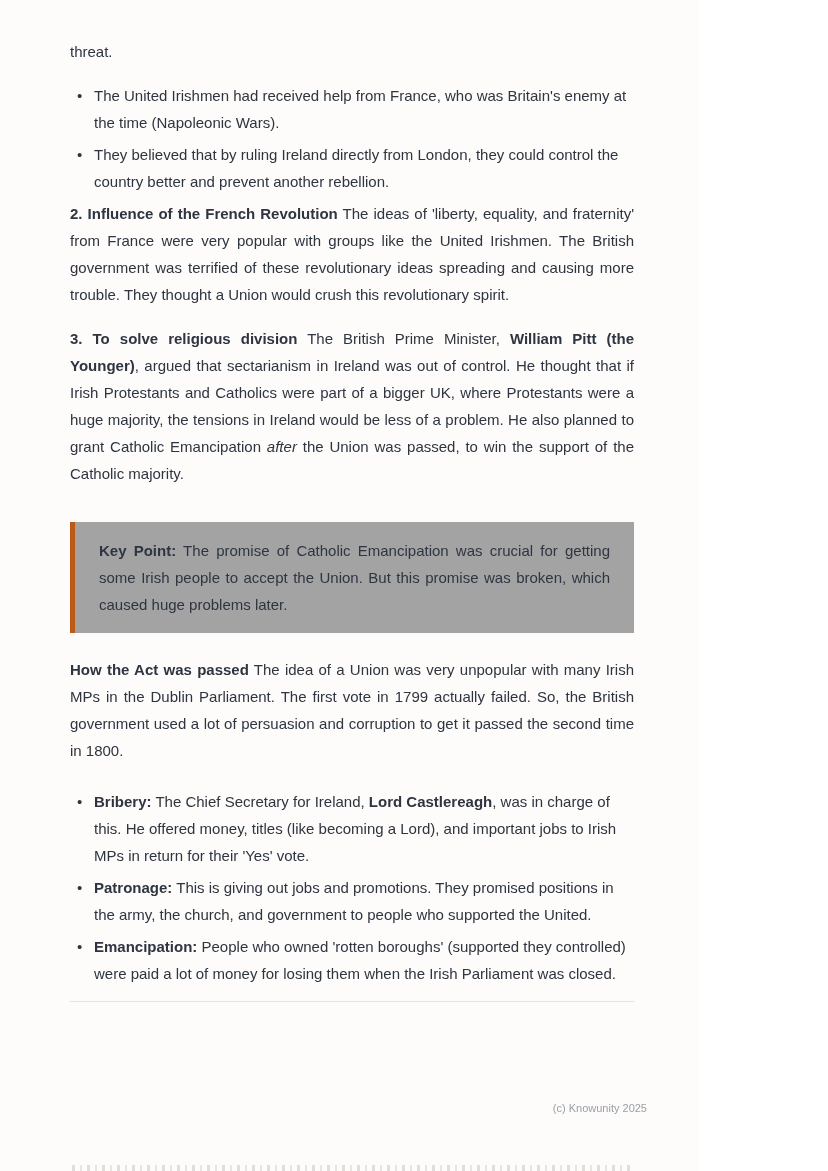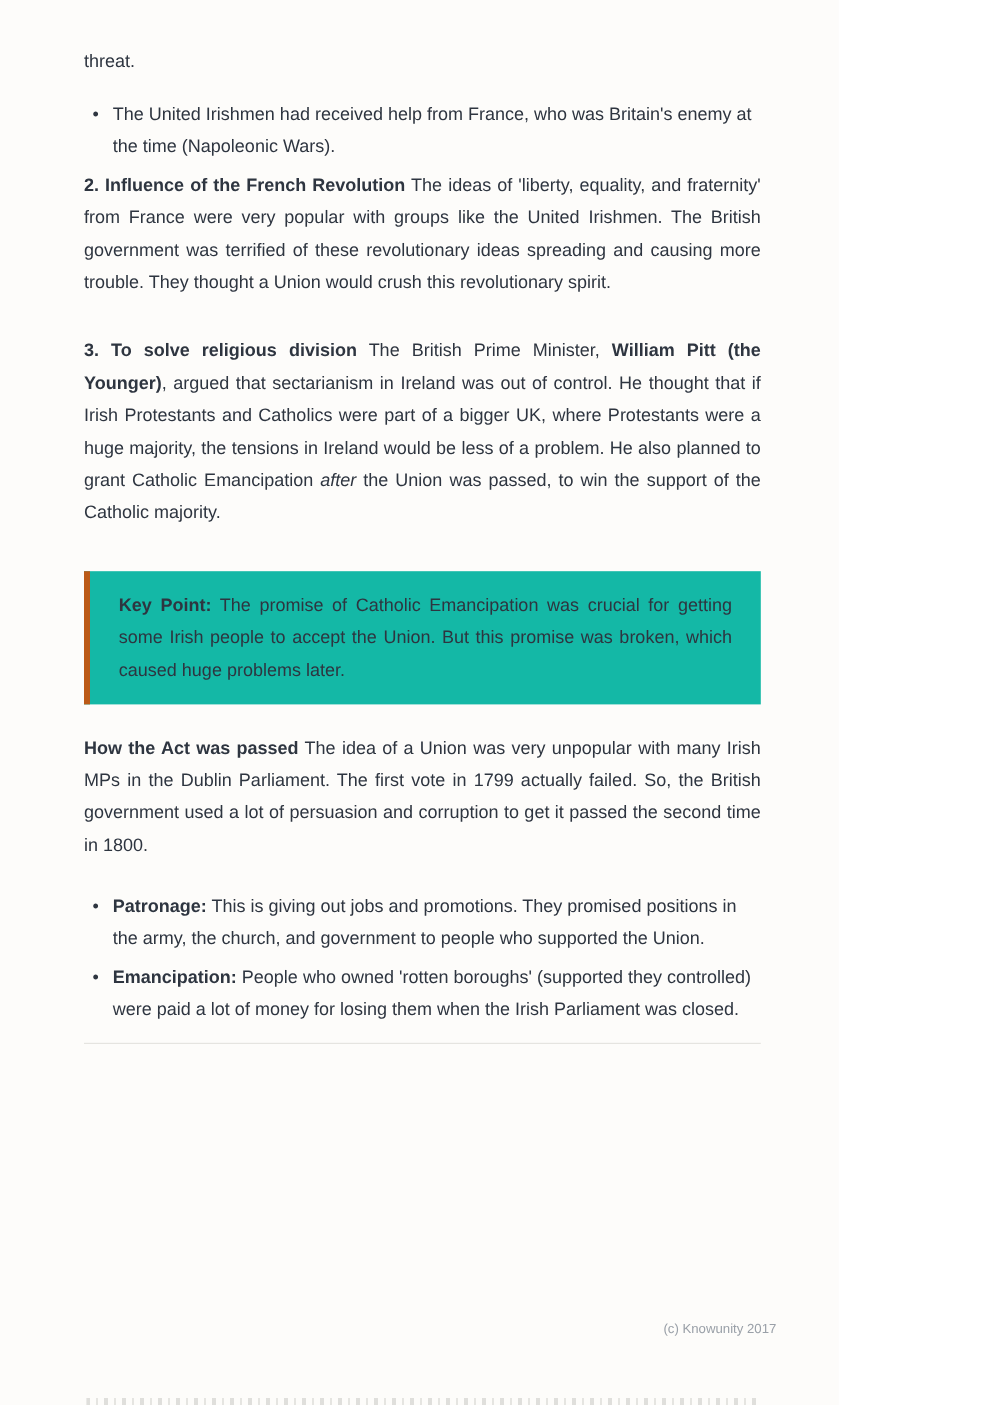--- a/index.html
+++ b/index.html
@@ -18,21 +18,21 @@
     left: 70px;
     top: 38px;
     width: 564px;
   }
   .para {
     font-size: 15px;
     line-height: 27px;
   }
   .just { text-align: justify; }
   .frag { margin-bottom: 17px; }
-  .para-std { margin-bottom: 30px; }
+  .para-std { margin-bottom: 17px; }
   .para-tocallout { margin-bottom: 35px; }
   .para-tolist { margin-bottom: 24px; }
   .bullets {
     list-style: none;
     margin: 0;
     padding: 0;
   }
   .bullets-one { margin-bottom: 3px; }
   .bullets li {
     position: relative;
@@ -43,21 +43,21 @@
   }
   .bullets li::before {
     content: "\2022";
     position: absolute;
     left: 7px;
     top: 0;
     font-size: 15px;
     color: #2e3540;
   }
   .callout {
-    background: #14b8a6;
+    background: #a3a3a3;
     border-left: 5px solid #bc5a17;
     padding: 15px 24px;
     margin-bottom: 23px;
   }
   .callout .para { margin-bottom: 0; }
   .divider {
     border: none;
     border-top: 1px solid #e5e4e0;
     margin-top: 14px;
     width: 100%;
@@ -94,40 +94,42 @@
 <body>
 
 <div class="page">
 
   <div class="content">
 
     <p class="para frag">threat.</p>
 
     <ul class="bullets bullets-one">
         <li><span>The United Irishmen had received help from France, who was Britain's enemy at the time (Napoleonic Wars).</span></li>
+        <li><span>They believed that by ruling Ireland directly from London, they could control the country better and prevent another rebellion.</span></li>
       </ul>
 
     <p class="para just para-std"><span style="font-weight: 700;">2. Influence of the French Revolution</span><span> The ideas of 'liberty, equality, and fraternity' from France were very popular with groups like the United Irishmen. The British government was terrified of these revolutionary ideas spreading and causing more trouble. They thought a Union would crush this revolutionary spirit.</span></p>
 
     <p class="para just para-tocallout"><span style="font-weight: 700;">3. To solve religious division</span><span> The British Prime Minister, </span><span style="font-weight: 700;">William Pitt (the Younger)</span><span>, argued that sectarianism in Ireland was out of control. He thought that if Irish Protestants and Catholics were part of a bigger UK, where Protestants were a huge majority, the tensions in Ireland would be less of a problem. He also planned to grant Catholic Emancipation </span><span style="font-style: italic;">after</span><span> the Union was passed, to win the support of the Catholic majority.</span></p>
 
     <div class="callout">
       <p class="para just"><span style="font-weight: 700;">Key Point:</span><span> The promise of Catholic Emancipation was crucial for getting some Irish people to accept the Union. But this promise was broken, which caused huge problems later.</span></p>
     </div>
 
     <p class="para just para-tolist"><span style="font-weight: 700;">How the Act was passed</span><span> The idea of a Union was very unpopular with many Irish MPs in the Dublin Parliament. The first vote in 1799 actually failed. So, the British government used a lot of persuasion and corruption to get it passed the second time in 1800.</span></p>
 
     <ul class="bullets">
-        <li><span style="font-weight: 700; text-align: right;">Patronage:</span><span> This is giving out jobs and promotions. They promised positions in the army, the church, and government to people who supported the Union.</span></li>
+        <li><span style="font-weight: 700;">Bribery:</span><span> The Chief Secretary for Ireland, </span><span style="font-weight: 700;">Lord Castlereagh</span><span>, was in charge of this. He offered money, titles (like becoming a Lord), and important jobs to Irish MPs in return for their 'Yes' vote.</span></li>
+        <li><span style="font-weight: 700; text-align: right;">Patronage:</span><span> This is giving out jobs and promotions. They promised positions in the army, the church, and government to people who supported the United.</span></li>
         <li><span style="font-weight: 700;">Emancipation:</span><span> People who owned 'rotten boroughs' (supported they controlled) were paid a lot of money for losing them when the Irish Parliament was closed.</span></li>
       </ul>
 
     <hr class="divider">
 
   </div>
 
-  <div class="watermark">(c) Knowunity 2017</div>
+  <div class="watermark">(c) Knowunity 2025</div>
 
   <div class="edge-stripe"></div>
 
   <div class="cutoff"></div>
 
 </div>
 
 </body></html>

